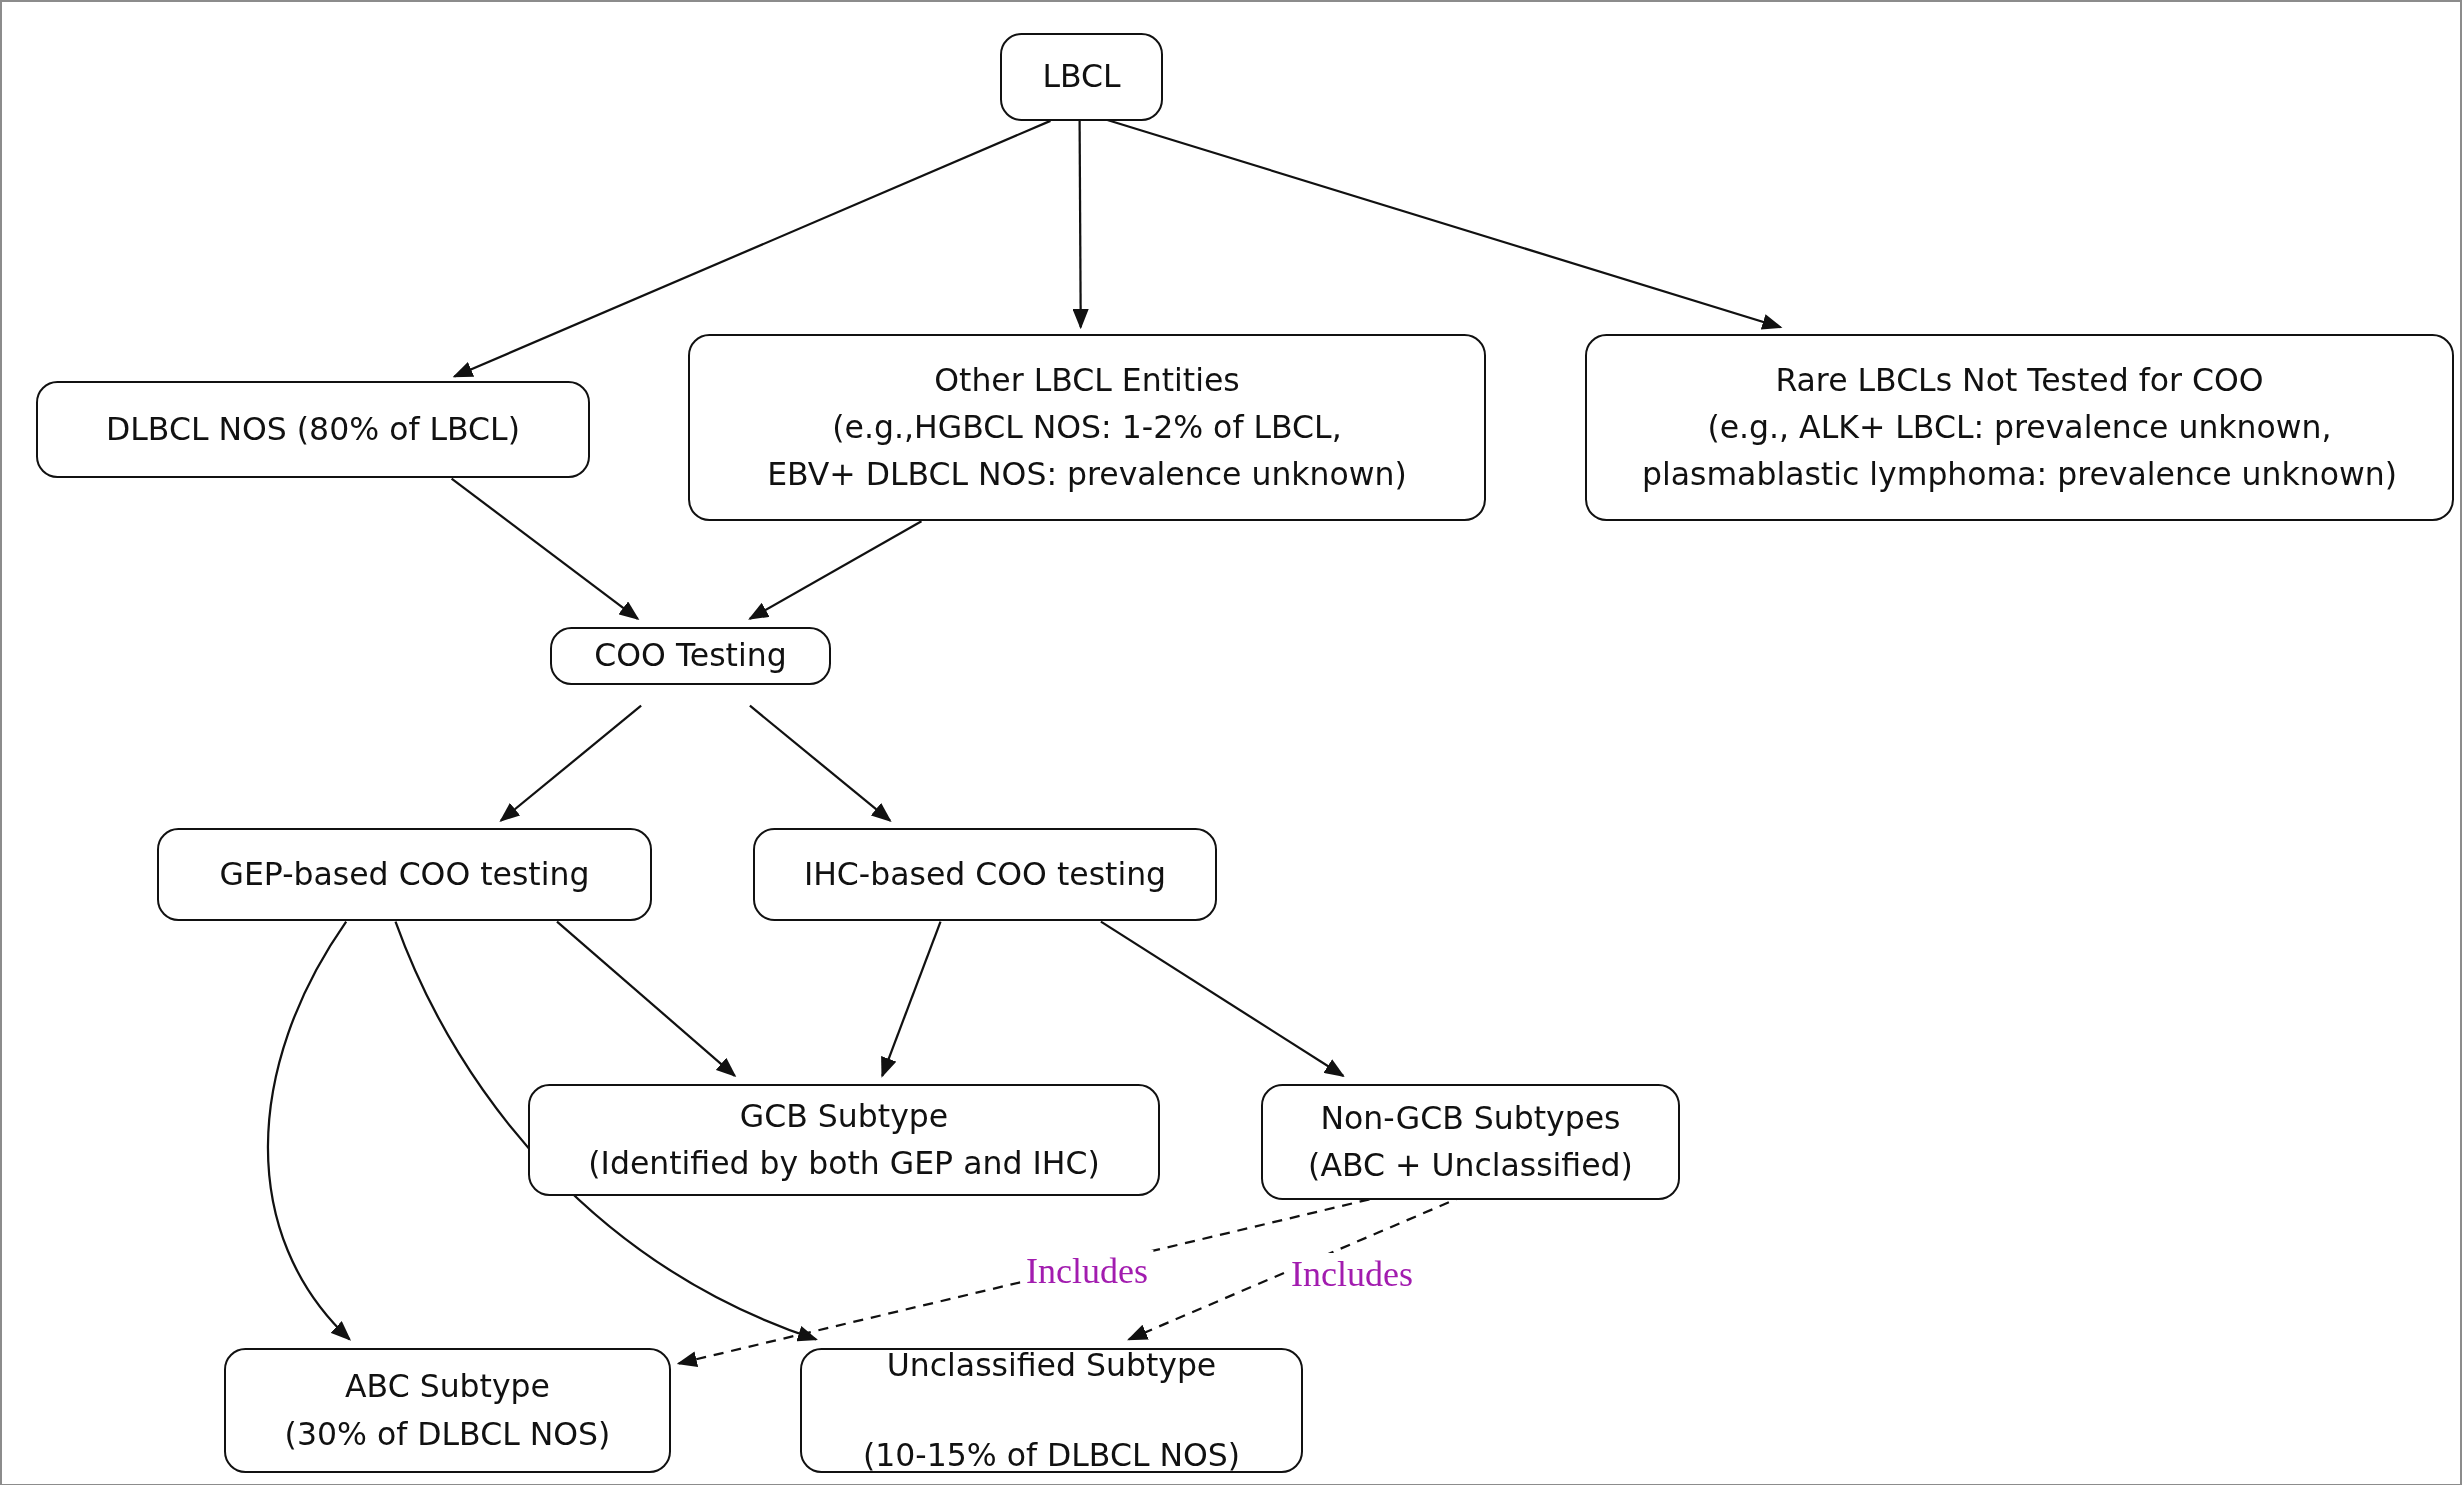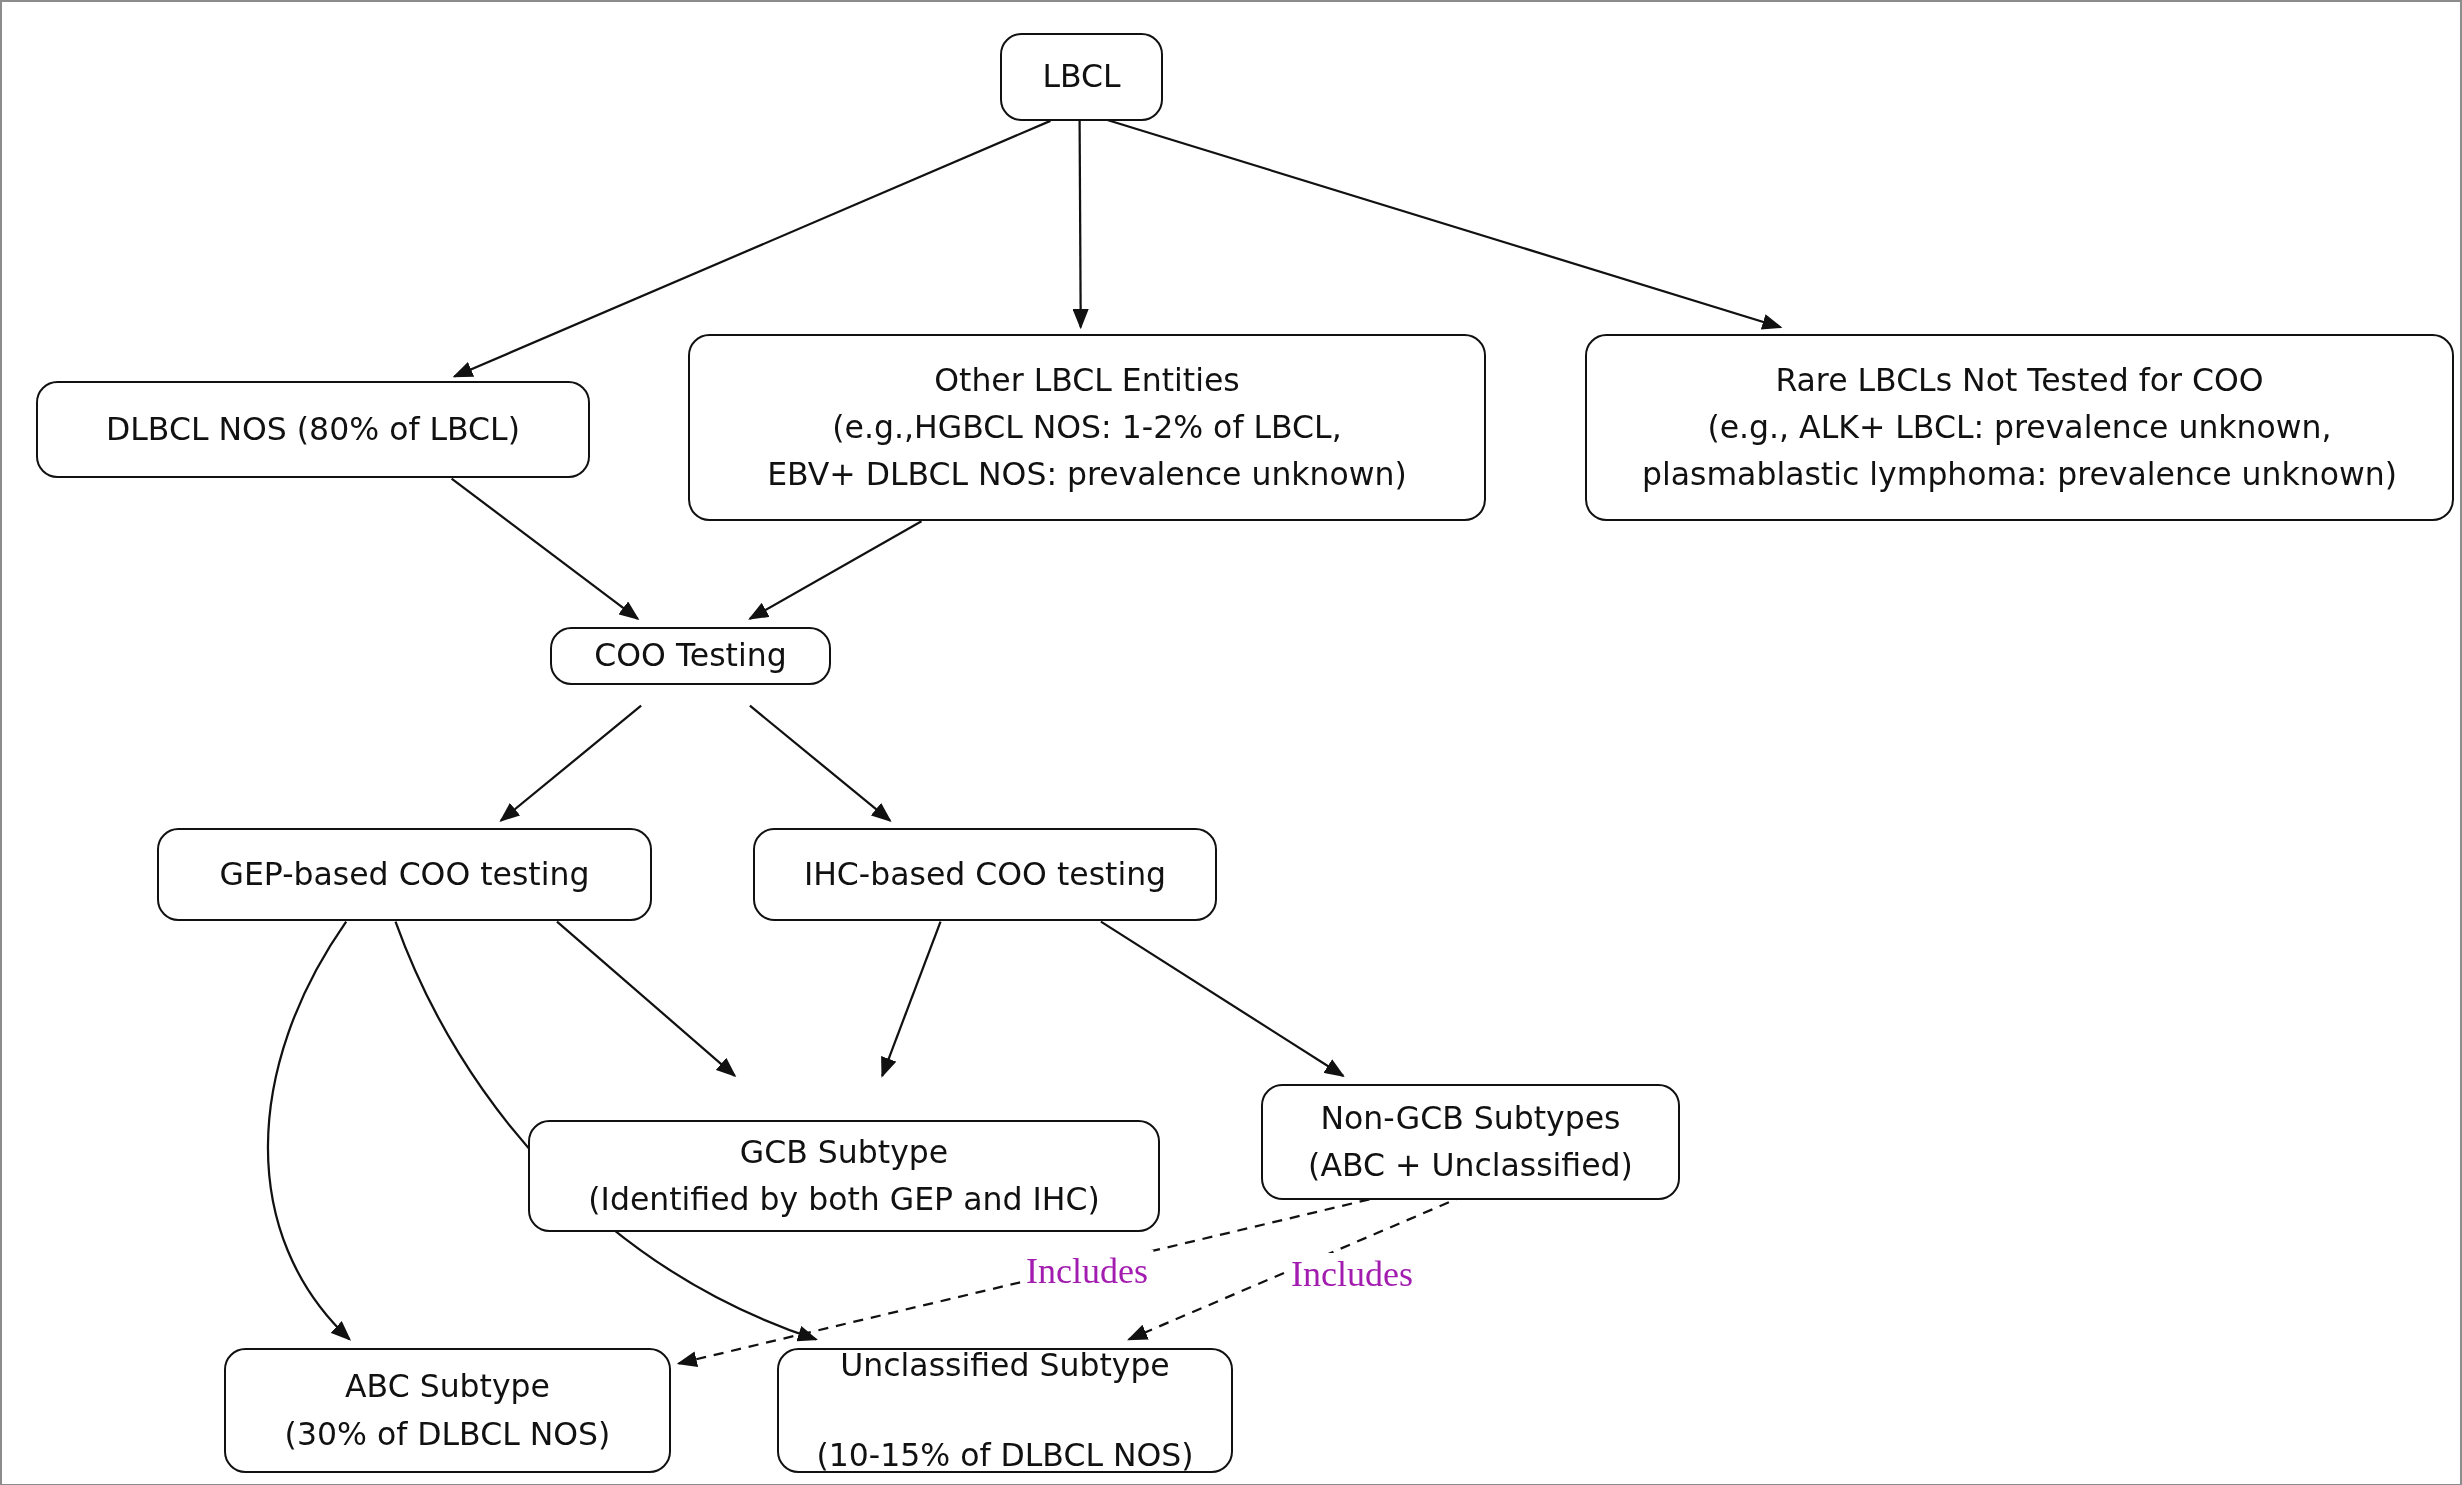--- a/index.html
+++ b/index.html
@@ -38,24 +38,24 @@
   }
   .node .line { white-space: nowrap; }
 
   .n-lbcl   { left: 998px; top: 31px;   width: 163px;  height: 88px; }
   .n-dlbcl  { left: 34px;   top: 379px;  width: 554px;  height: 97px; }
   .n-other  { left: 686px; top: 332px;  width: 798px; height: 187px; }
   .n-rare   { left: 1583px; top: 332px;  width: 869px; height: 187px; }
   .n-coo    { left: 548px;  top: 625px; width: 281px;  height: 58px; }
   .n-gep    { left: 155px;  top: 826px; width: 495px;  height: 93px; }
   .n-ihc    { left: 751px; top: 826px; width: 464px;  height: 93px; }
-  .n-gcb    { left: 526px;  top: 1082px; width: 632px; height: 112px; margin-top: 36px; }
+  .n-gcb    { left: 526px;  top: 1082px; width: 632px; height: 112px; }
   .n-nongcb { left: 1259px; top: 1082px; width: 419px;  height: 116px; }
   .n-abc    { left: 222px;  top: 1346px; width: 447px;  height: 125px; }
-  .n-uncl   { left: 775px; top: 1346px; width: 456px;  height: 125px; gap: 43px; }
+  .n-uncl   { left: 798px; top: 1346px; width: 503px;  height: 125px; gap: 43px; }
 
   .edge-label {
     position: absolute;
     transform: translate(-50%, -50%);
     font-family: "Liberation Serif", serif;
     font-size: 36px;
     color: #a21caf;
     background: #ffffff;
     padding: 0 5.6px;
     white-space: nowrap;

